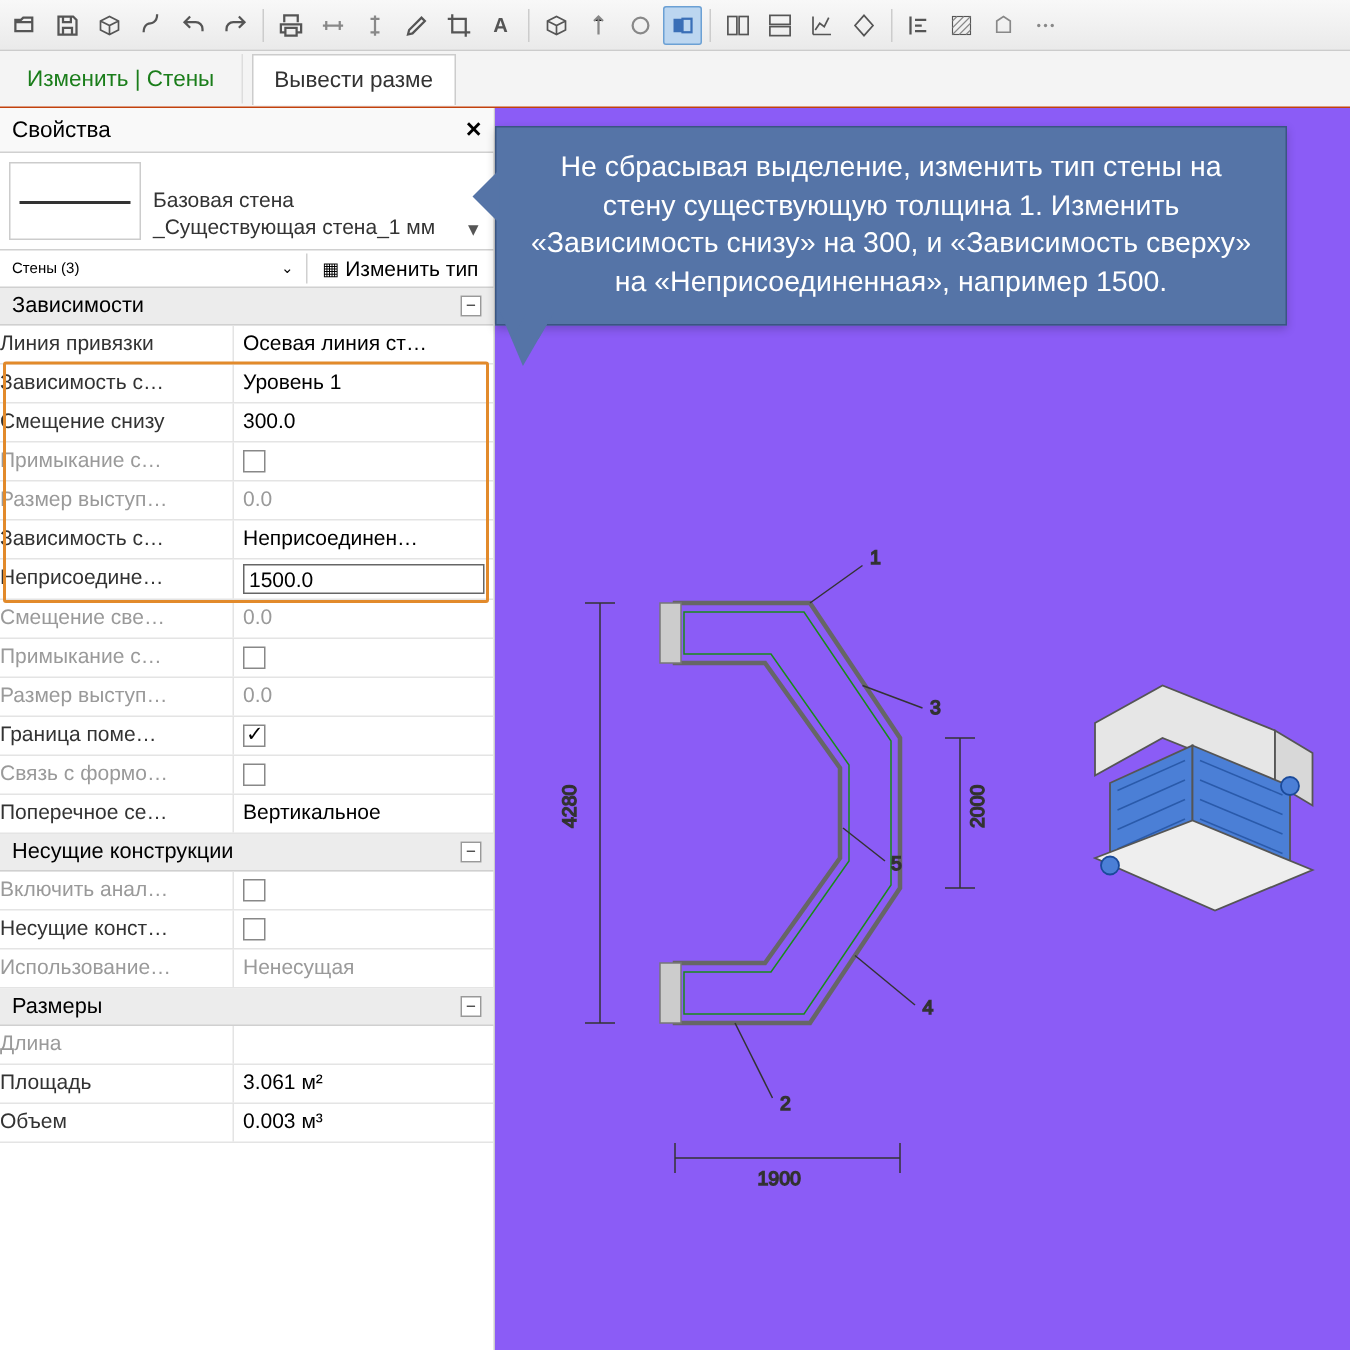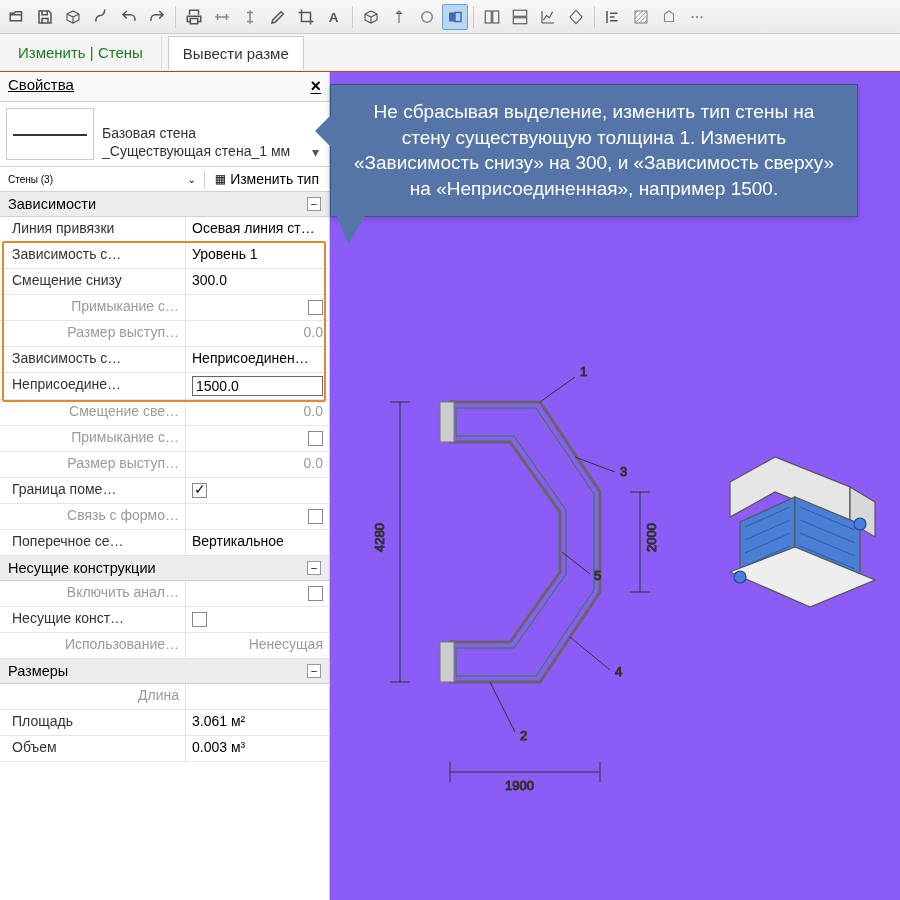--- a/index.html
+++ b/index.html
@@ -16,41 +16,41 @@
   .ribbon { height: 38px; background: #f4f4f4; border-bottom: 1px solid #c2410c; display: flex; align-items: center; }
   .rib-tab { padding: 8px 18px; font-size: 15px; color: #1a7d1a; border-right: 1px solid #ddd; }
   .rib-tab2 { padding: 8px 14px; font-size: 15px; color: #333; background: #fff; border: 1px solid #ccc; border-bottom: none; margin-left: 6px; }
 
   
   .main { display: flex; position: absolute; top: 72px; bottom: 0; left: 0; right: 0; }
   .sidebar { width: 330px; border-right: 1px solid #ccc; display: flex; flex-direction: column; background: #fff; }
   .canvas { flex: 1; position: relative; background: #8b5cf6; }
 
   
-  .panel-title { display: flex; justify-content: space-between; align-items: flex-start; padding: 4px 8px; font-size: 15px; border-bottom: 1px solid #d0d0d0; background: #f9f9f9; text-decoration: underline; }
+  .panel-title { display: flex; justify-content: space-between; align-items: center; padding: 4px 8px; font-size: 15px; border-bottom: 1px solid #d0d0d0; background: #f9f9f9; }
   .panel-title .close { font-size: 18px; font-weight: bold; cursor: pointer; }
 
   .type-sel { display: flex; align-items: flex-end; padding: 6px; border-bottom: 1px solid #d0d0d0; }
   .type-thumb { width: 88px; height: 52px; border: 1px solid #ccc; background: #fff; margin-right: 8px; position: relative; }
   .type-thumb::after { content: ''; position: absolute; left: 6px; right: 6px; top: 50%; border-top: 2px solid #333; }
   .type-label { font-size: 14px; color: #333; line-height: 1.25; flex: 1; }
   .type-caret { color: #555; font-size: 14px; padding: 0 4px; }
 
   .inst-row { display: flex; align-items: center; border-bottom: 1px solid #d0d0d0; }
   .inst-combo { flex: 1; display: flex; align-items: center; justify-content: space-between; padding: 4px 8px; border-right: 1px solid #d0d0d0; font-size: 10px; }
   .inst-edit { padding: 4px 10px; font-size: 14px; display: flex; align-items: center; gap: 4px; cursor: pointer; }
 
   .cat { background: #ececec; padding: 4px 8px; font-size: 14.5px; font-weight: 500; border-bottom: 1px solid #d0d0d0; display: flex; justify-content: space-between; align-items: center; }
   .cat .exp { width: 14px; height: 14px; border: 1px solid #999; background: #fff; font-size: 10px; text-align: center; line-height: 12px; }
 
   .grid { }
   .prow { display: flex; font-size: 14px; border-bottom: 1px solid #e4e4e4; min-height: 26px; }
-  .pname { width: 186px; padding: 3px 6px 3px 12px; border-right: 1px solid #e4e4e4; white-space: nowrap; overflow: hidden; text-overflow: ellipsis; color: #333; }
+  .pname { width: 156px; padding: 3px 6px 3px 0; border-right: 1px solid #e4e4e4; white-space: nowrap; overflow: hidden; text-overflow: ellipsis; color: #333; }
   .pval { flex: 1; padding: 3px 6px; white-space: nowrap; overflow: hidden; text-overflow: ellipsis; }
-  .prow.dis .pname, .prow.dis .pval { color: #9a9a9a; text-align: right; }
+  .prow.dis .pname, .prow.dis .pval { color: #9a9a9a; }
   .prow .chk { width: 15px; height: 15px; border: 1px solid #888; display: inline-block; vertical-align: middle; position: relative; }
   .prow .chk.on::after { content: '✓'; position: absolute; top: -3px; left: 1px; font-size: 14px; }
 
   .highlight-box { position: absolute; border: 2px solid #e28a2b; border-radius: 2px; pointer-events: none; }
 
   .pval input { width: 100%; border: 1px solid #666; padding: 1px 3px; font-size: 14px; font-family: inherit; }
 
   
   .callout { position: absolute; top: 12px; left: 0; width: 528px; background: #5574a7; color: #fff; border: 1px solid #3a5582; padding: 14px 18px; font-size: 19px; line-height: 1.35; text-align: center; box-shadow: 0 2px 6px rgba(0,0,0,0.2); }
   .callout::before { content: ''; position: absolute; left: -34px; top: 28px; border: 18px solid transparent; border-right-color: #5574a7; }

